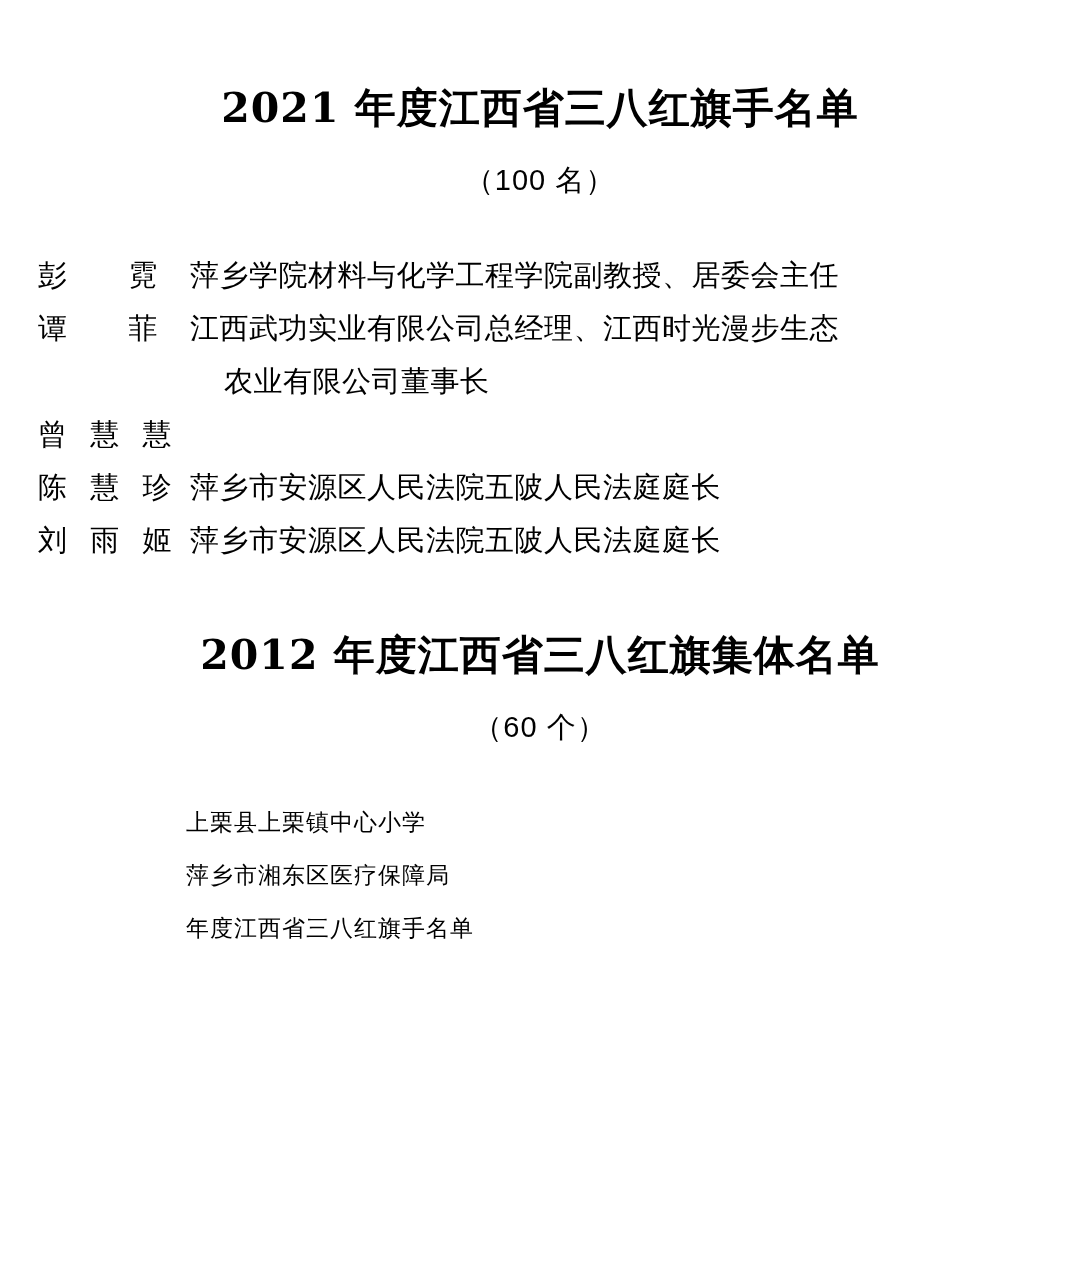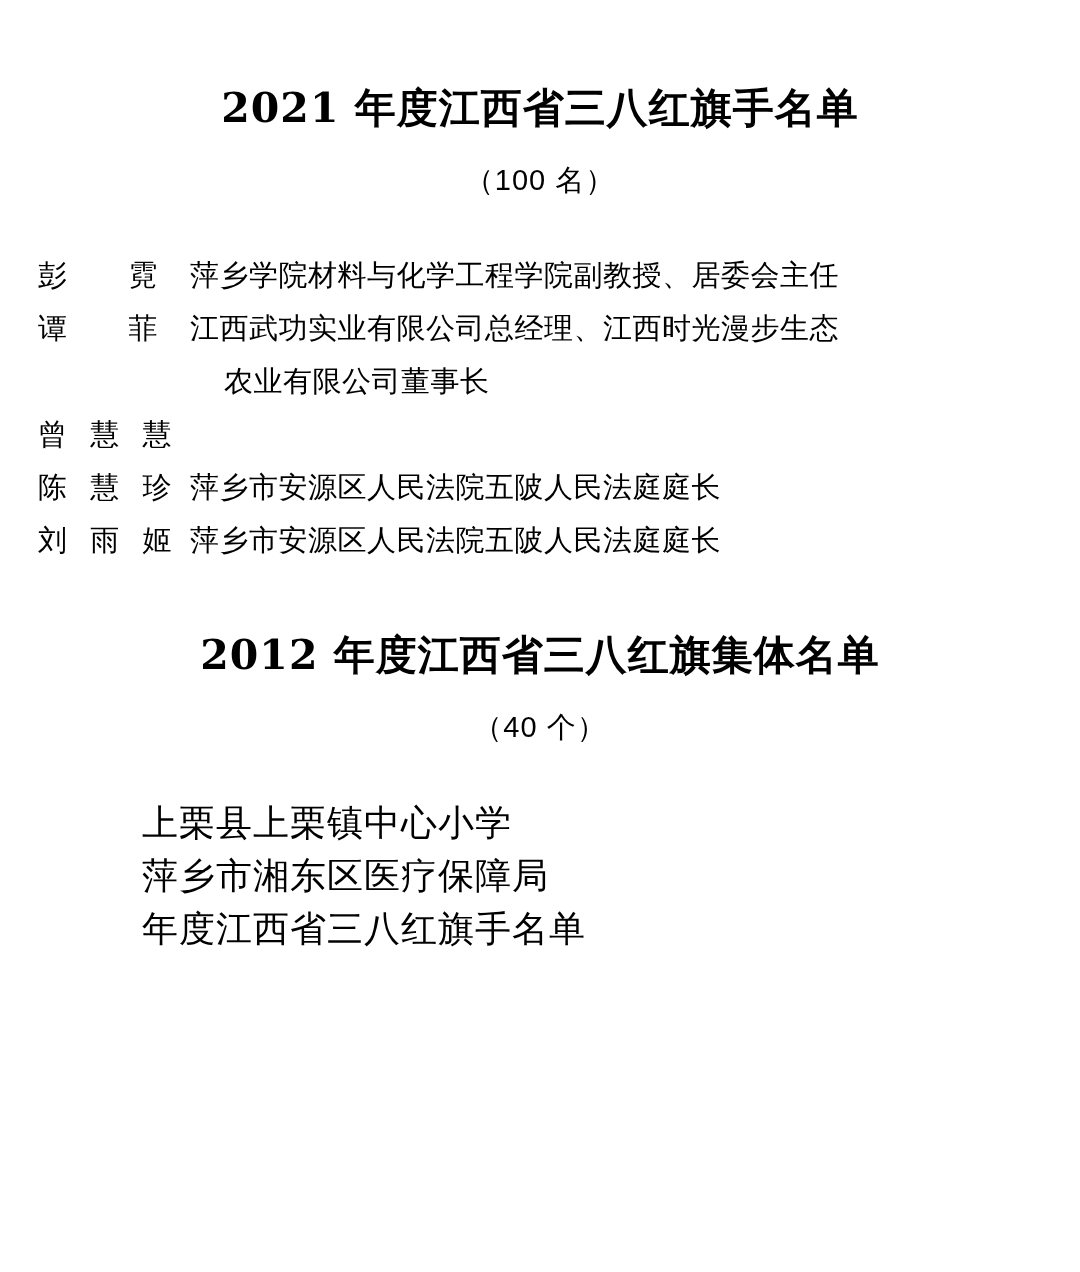--- a/index.html
+++ b/index.html
@@ -86,23 +86,24 @@
   .section-2 {
     padding-top: 66px;
   }
   .group-list {
     margin: 0;
     padding: 0 0 0 106px;
     list-style: none;
     padding-top: 48px;
   }
   .group-item {
-    font-size: 36px;
+    font-size: 23px;
     line-height: 53px;
     letter-spacing: 1px;
+    margin-left: 44px;
   }
 </style>
 </head>
 <body>
 
 <div class="page">
 
   <h1 class="doc-title">2021 年度江西省三八红旗手名单</h1>
   <p class="doc-subtitle">（100 名）</p>
 
@@ -156,21 +157,21 @@
       </span>
       <span class="entry-title">
         <span>萍乡市安源区人民法院五陂人民法庭庭长</span>
       </span>
     </li>
 
   </ul>
 
   <div class="section-2">
     <h1 class="doc-title" style="padding-top:0">2012 年度江西省三八红旗集体名单</h1>
-    <p class="doc-subtitle">（40 个）</p>
+    <p class="doc-subtitle">（60 个）</p>
 
     <ul class="group-list">
       <li class="group-item">上栗县上栗镇中心小学</li>
       <li class="group-item">萍乡市湘东区医疗保障局</li>
       <li class="group-item">年度江西省三八红旗手名单</li>
     </ul>
   </div>
 
 </div>
 

